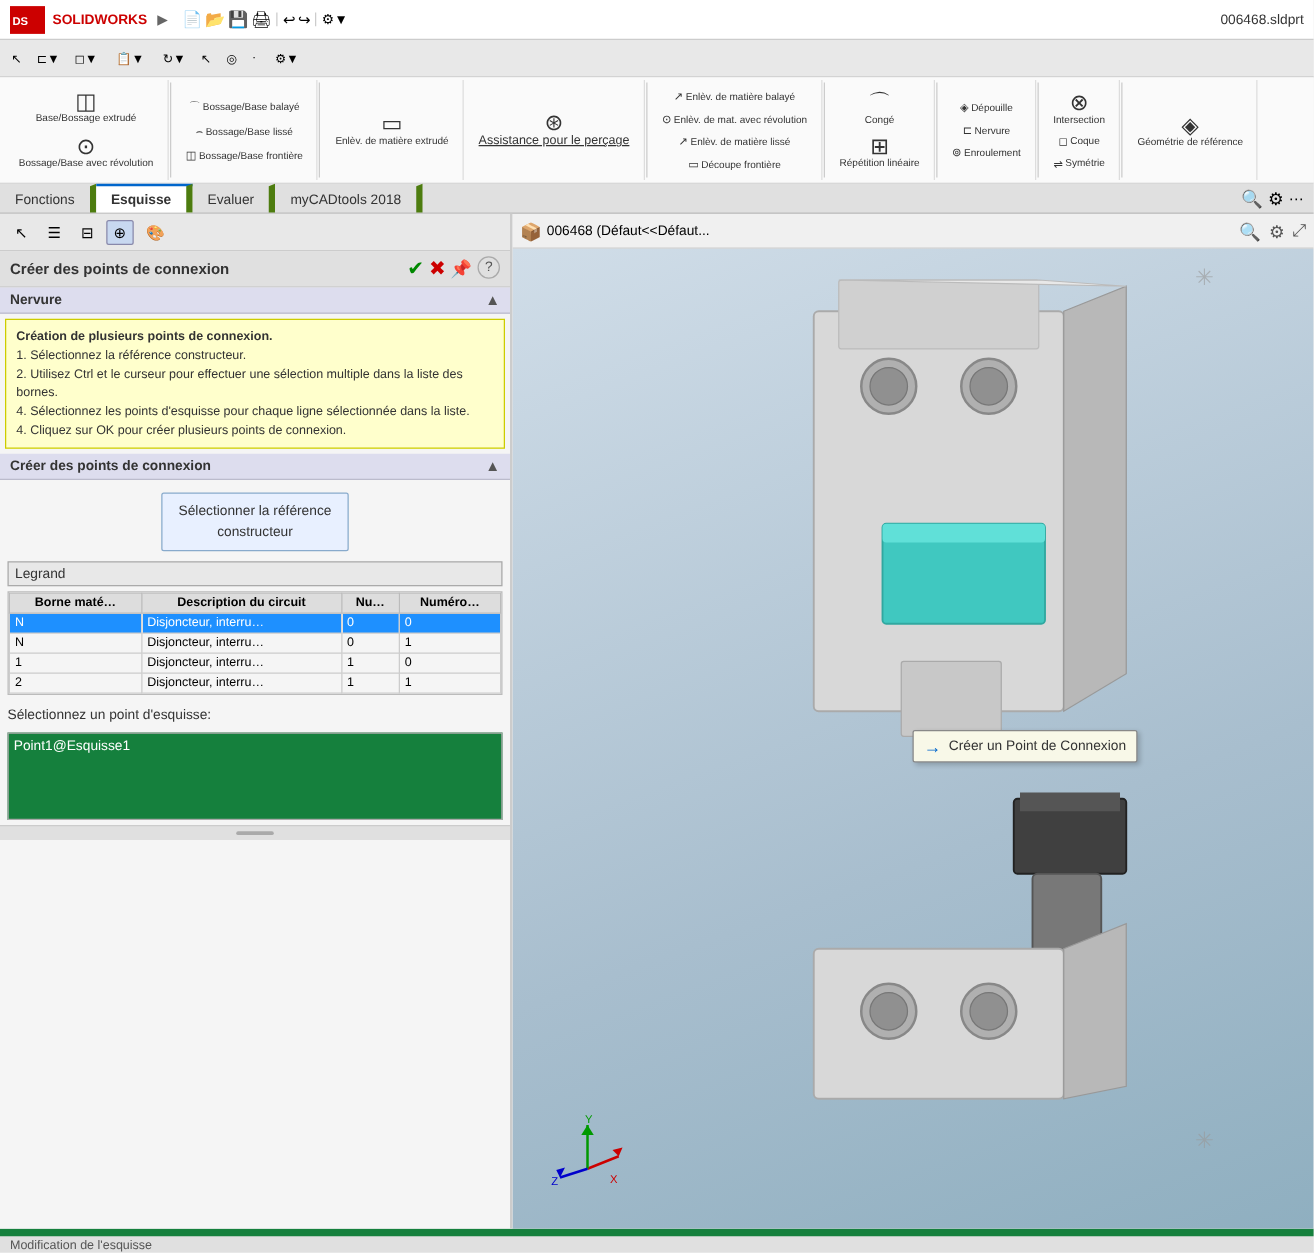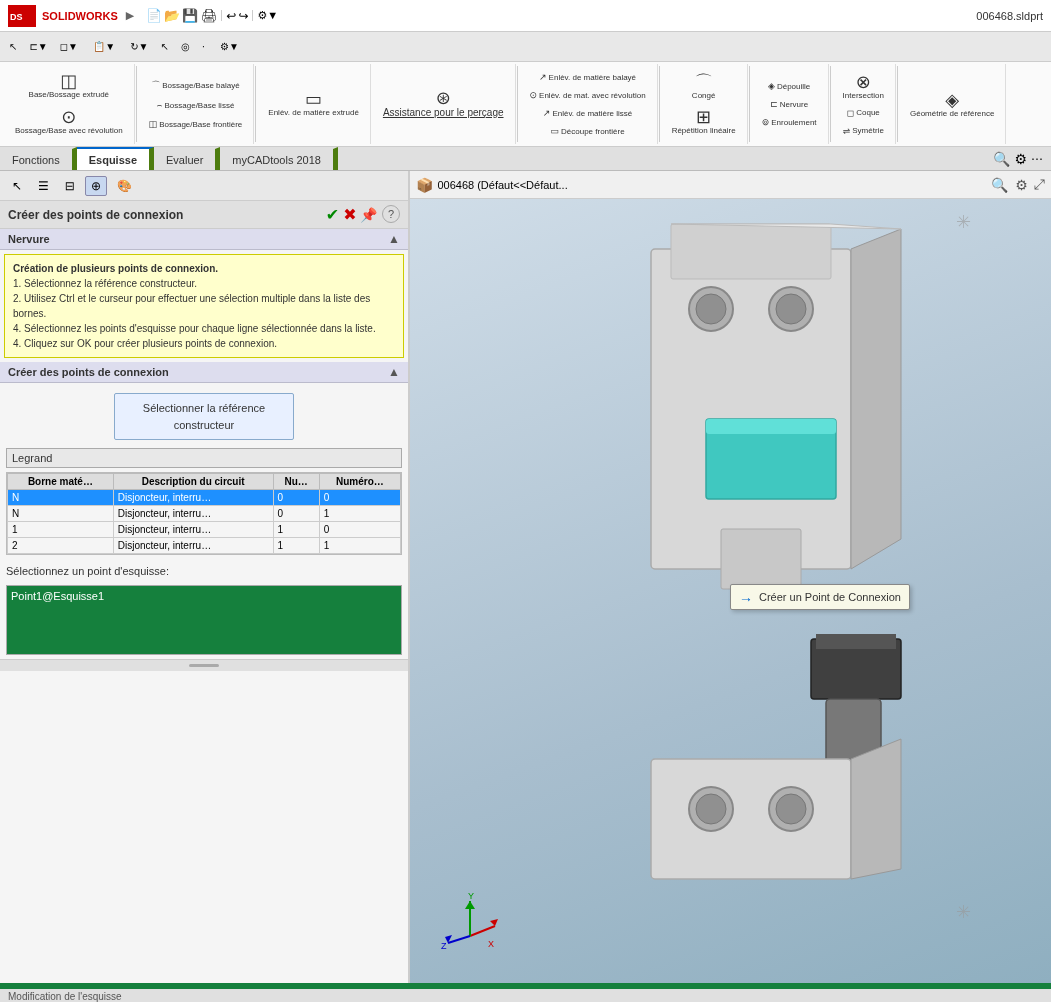--- a/index.html
+++ b/index.html
@@ -408,21 +408,21 @@
 
     <div>
       <div class="section-header">
         <span class="section-title">Créer des points de connexion</span>
         <button class="collapse-btn">▲</button>
       </div>
 
       <div class="form-area">
 
         <div style="display:flex; justify-content:center;">
-          <button class="select-ref-btn" style="width:180px; line-height:1.5;">Sélectionner la référence constructeur</button>
+          <button class="select-ref-btn" style="width:150px; line-height:1.5;">Sélectionner la référence constructeur</button>
         </div>
 
 
         <input class="text-input" type="text" readonly="" style="background: rgb(232, 232, 232);" value="Legrand">
 
         <div style="border:1px solid #bbb; overflow:auto; max-height:120px;">
           <table class="data-table">
             <thead>
               <tr>
                 <th>Borne maté…</th>

